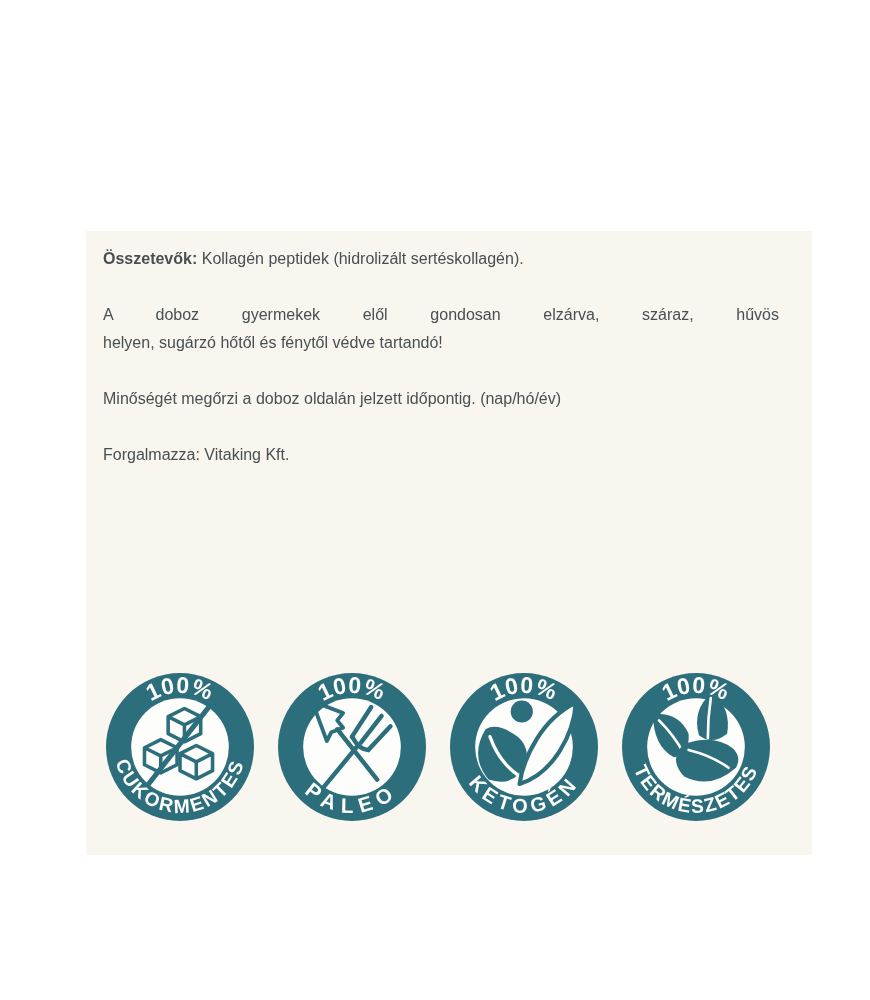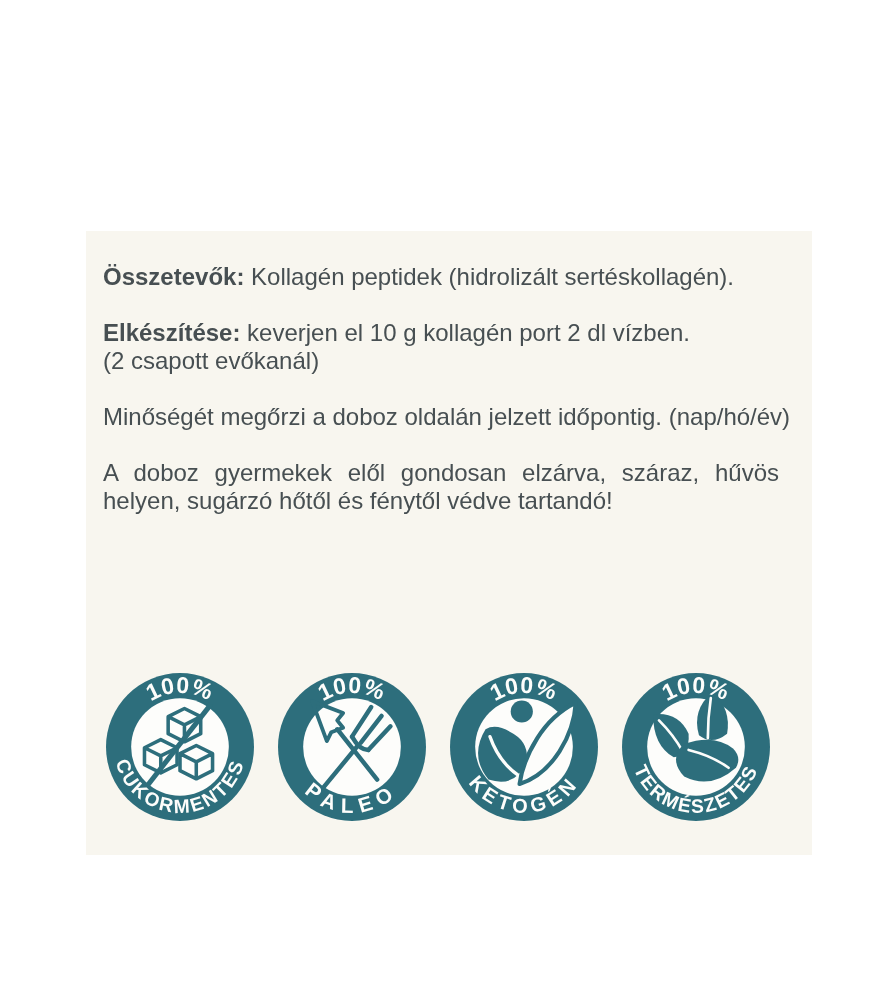--- a/index.html
+++ b/index.html
@@ -9,22 +9,22 @@
     font-family:"Liberation Sans", sans-serif;
     position:relative;
     overflow:hidden;
   }
   .page{position:absolute;inset:0;}
   .label-bg{
     position:absolute;left:86px;top:231px;width:726px;height:624px;
     background:#f8f6ef;
   }
   .content{
-    position:absolute;left:103px;top:263px;width:676px;
-    color:#474f52;font-size:24px;line-height:28px;
+    position:absolute;left:103px;top:245px;width:676px;
+    color:#474f52;font-size:16px;line-height:28px;
   }
   .para{margin:0 0 28px 0;}
   .line{white-space:nowrap;}
   .b{font-weight:bold;}
   .j1{white-space:normal;text-align:justify;text-align-last:justify;}
   .badges{
     position:absolute;left:106px;top:673px;width:664px;height:150px;
     display:flex;gap:24px;
   }
   .badge{width:148px;height:148px;}
@@ -49,37 +49,33 @@
 <div class="page">
 
   <div class="label-bg"></div>
 
   <div class="content">
 
     <p class="para">
       <span class="line"><span class="b">Összetevők:</span> <span>Kollagén peptidek (hidrolizált sertéskollagén).</span></span>
     </p>
 
-    <p class="para">
-      <span class="line"><span class="b">Elkészítése:</span> <span>keverjen el 10 g kollagén port 2 dl vízben.</span></span><br>
-      <span class="line">(2 csapott evőkanál)</span>
-    </p>
 
-
-    <p class="para">
-      <span class="line">Minőségét megőrzi a doboz oldalán jelzett időpontig. (nap/hó/év)</span>
-    </p>
 
     <p class="para">
       <span class="j1" style="display:block">A doboz gyermekek elől gondosan elzárva, száraz, hűvös</span>
       <span class="line">helyen, sugárzó hőtől és fénytől védve tartandó!</span>
     </p>
 
     <p class="para">
-      <br>
+      <span class="line">Minőségét megőrzi a doboz oldalán jelzett időpontig. (nap/hó/év)</span>
+    </p>
+
+    <p class="para">
+      <span class="line">Forgalmazza: Vitaking Kft.</span><br>
     </p>
 
   </div>
 
   <div class="badges">
 
     <div class="badge">
       <svg viewBox="0 0 100 100">
         <defs>
           <path id="topArc0" d="M 13.5,50 A 36.5,36.5 0 0 1 86.5,50"></path>

